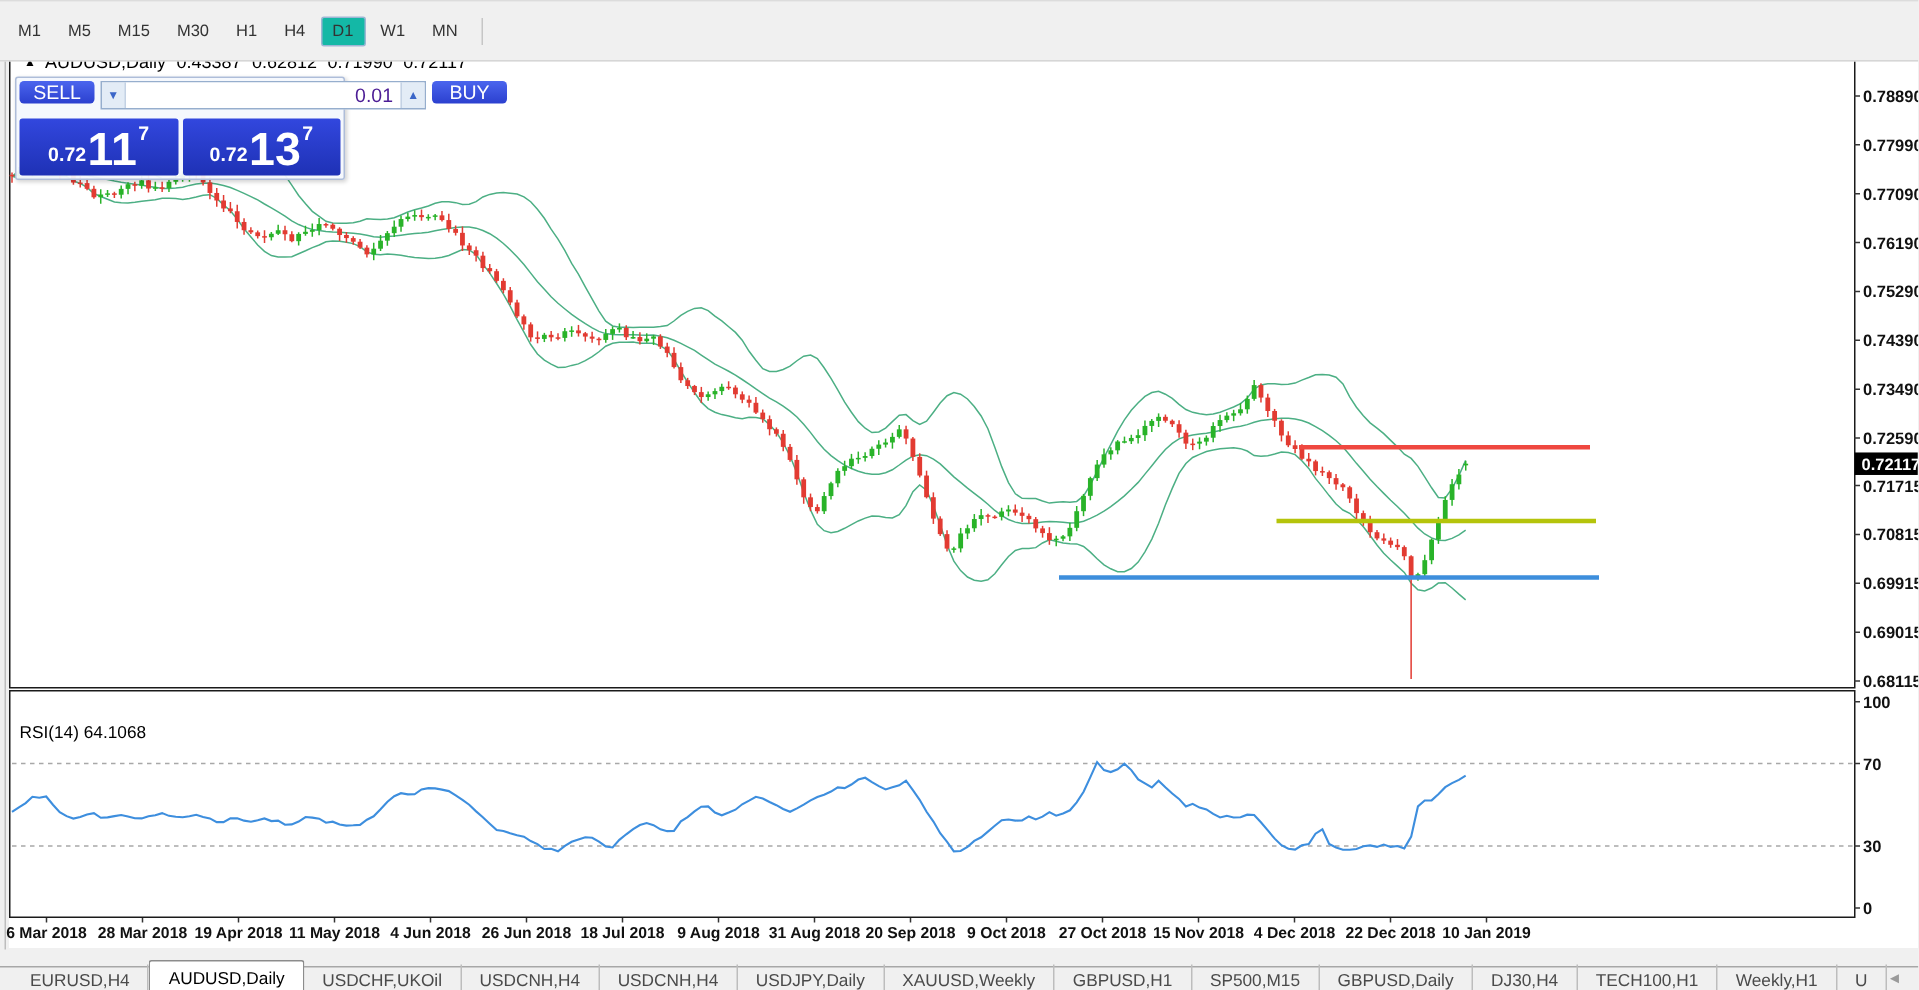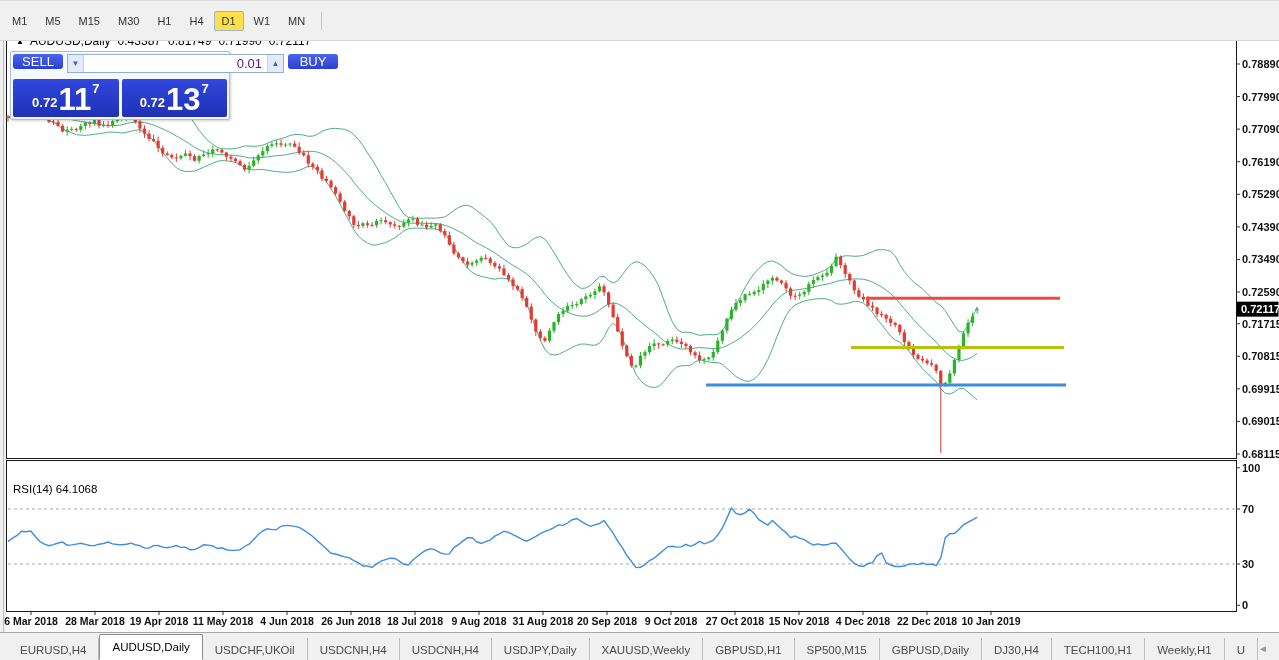--- a/index.html
+++ b/index.html
@@ -6,21 +6,21 @@
   html,body{margin:0;padding:0}
   body{background:#e8e8e8;font-family:"Liberation Sans",sans-serif}
   #screen{position:relative;width:1279px;height:660px;overflow:hidden;background:#f0f0f0;border-top:1px solid #dcdcdc}
   #main-svg{position:absolute;left:0;top:0;z-index:1}
 
   
   .toolbar{position:absolute;left:0;top:0;width:100%;height:40px;background:#f0f0f0;
     border-bottom:1px solid #d6d6d6;display:flex;align-items:center;padding-left:3px;z-index:10}
   .tf-btn{height:20px;padding:0 7px;margin:0 1px;font-size:11px;color:#333;display:flex;align-items:center;
     border:1px solid transparent;border-radius:2px;cursor:default}
-  .tf-btn.active{background:#fde047;border-color:#9db6d4}
+  .tf-btn.active{background:#14b8a6;border-color:#9db6d4}
   .tb-sep{width:1px;height:18px;background:#c6c6c6;margin:0 7px}
 
   
   .chart-title{position:absolute;left:16px;top:33px;z-index:5;font-size:12px;color:#000;
     display:flex;gap:7px;align-items:center;white-space:nowrap}
   .marker{font-size:8px;color:#000;margin-right:-1px}
 
   
   .trade-panel{position:absolute;left:10px;top:50px;width:220px;z-index:6;background:rgba(244,248,253,.95);
     border:1px solid #aebdd9;padding:2px;border-radius:2px;box-shadow:1px 1px 3px rgba(0,0,0,.18)}
@@ -38,22 +38,22 @@
   .price-box{flex:1;height:38px;background:linear-gradient(#3247de,#1e31b5);color:#fff;display:flex;
     align-items:flex-end;justify-content:center;padding-bottom:3px;border-radius:2px;cursor:default}
   .pb-small{font-size:13px;font-weight:700;margin-bottom:4px}
   .pb-big{font-size:31px;font-weight:700;line-height:29px;margin:0 1px}
   .pb-sup{font-size:13px;font-weight:700;margin-bottom:18px}
 
   
   .rsi-label{position:absolute;left:13px;top:482px;z-index:5;font-size:11.5px;color:#000;white-space:nowrap}
 
   
-  .tabbar{position:absolute;left:0;bottom:0;width:100%;height:28px;background:#f0f0f0;
-    border-top:1px solid #a7a7a7;display:flex;align-items:flex-end;padding:1px 2px 0 8px;z-index:10}
+  .tabbar{position:absolute;left:0;bottom:0;width:100%;height:16px;background:#f0f0f0;
+    border-top:1px solid #a7a7a7;display:flex;align-items:center;padding:1px 2px 0 8px;z-index:10}
   .tab{height:23px;padding:0 12px;font-size:11.5px;color:#4a4a4a;display:flex;align-items:center;
     white-space:nowrap;cursor:default;position:relative;top:1px}
   .tab:not(.active){border-right:1px solid #bdbdbd}
   .tab.active{background:#fff;border:1px solid #8c8c8c;border-bottom:1px solid #fff;color:#000;top:0;
     height:26px;z-index:2;border-radius:2px 2px 0 0}
   .tab-scroll{margin-left:auto;display:flex;gap:10px;align-items:center;height:23px;padding-right:6px}
   .scroll-ico{font-size:10px;line-height:1;cursor:default}
   .scroll-ico.dim{color:#9a9a9a}
   .scroll-ico.dark{color:#000}
 </style>
@@ -595,21 +595,21 @@
       <div class="tf-btn active">D1</div>
       <div class="tf-btn">W1</div>
       <div class="tf-btn">MN</div>
       <div class="tb-sep"></div>
     </div>
 
   <div class="chart-title">
     <span class="marker">▲</span>
     <span>AUDUSD,Daily</span>
     <span>0.43387</span>
-    <span>0.81749</span>
+    <span>0.62812</span>
     <span>0.71990</span>
     <span>0.72117</span>
   </div>
 
   <div class="trade-panel">
     <div class="tp-row1">
       <div class="btn-sell">SELL</div>
       <div class="vol-wrap">
         <div class="vol-btn left">▼</div>
         <input class="vol-input" value="0.01" style="">

